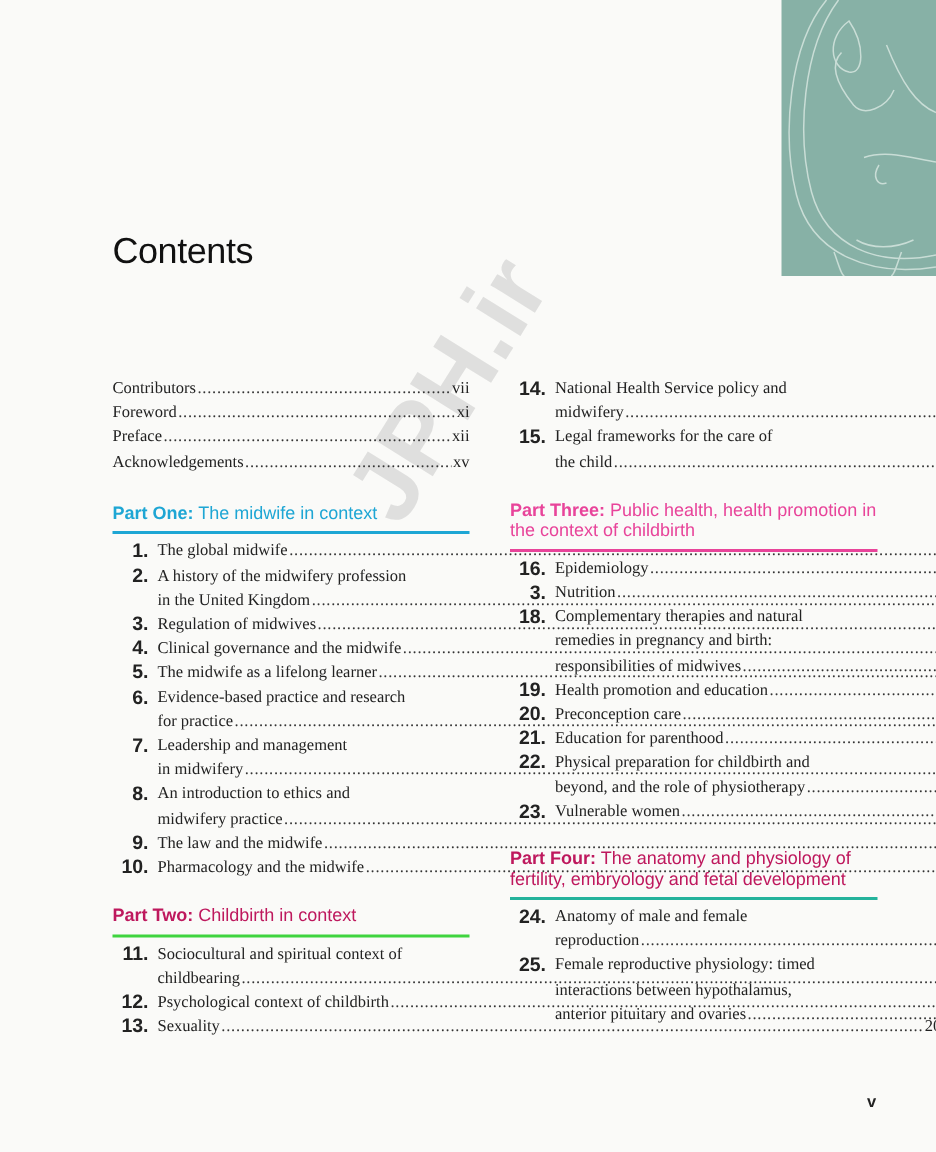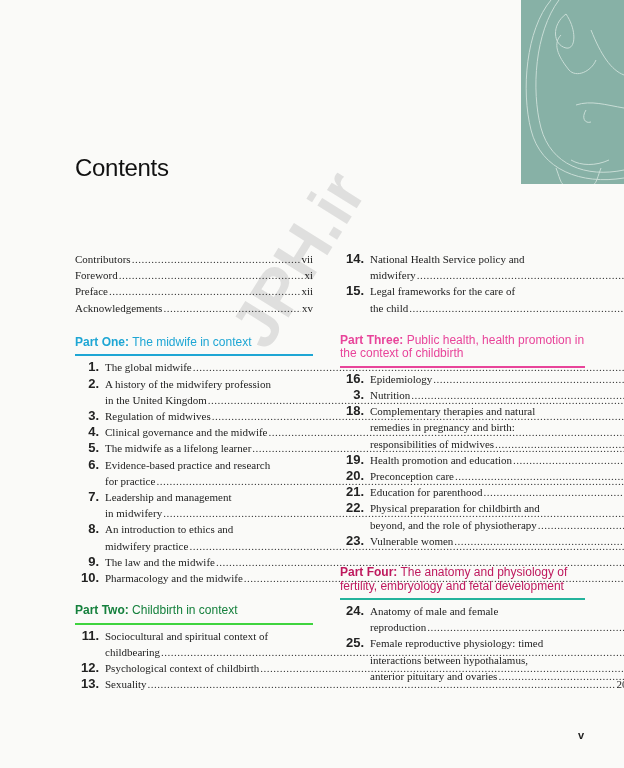--- a/index.html
+++ b/index.html
@@ -194,21 +194,21 @@
     <div class="entry">
       <span class="num">10.</span>
       <div class="entry-body">
         <div class="entry-line">
           <span class="txt">Pharmacology and the midwife</span>
           <span class="leader"></span>
         </div>
       </div>
     </div>
     <div class="spacer" style="height: 18px;"></div>
-    <div class="part" style="color: #15803d; border-color: rgb(63, 212, 63);"><b>Part Two:</b><span> Childbirth in context</span></div>
+    <div class="part" style="color: #be185d; border-color: rgb(63, 212, 63);"><b>Part Two:</b><span> Childbirth in context</span></div>
     <div class="entry">
       <span class="num">11.</span>
       <div class="entry-body">
         <div class="entry-line">
           <span class="txt">Sociocultural and spiritual context of</span>
         </div>
         <div class="entry-line">
           <span class="txt">childbearing</span>
           <span class="leader"></span>
         </div>

